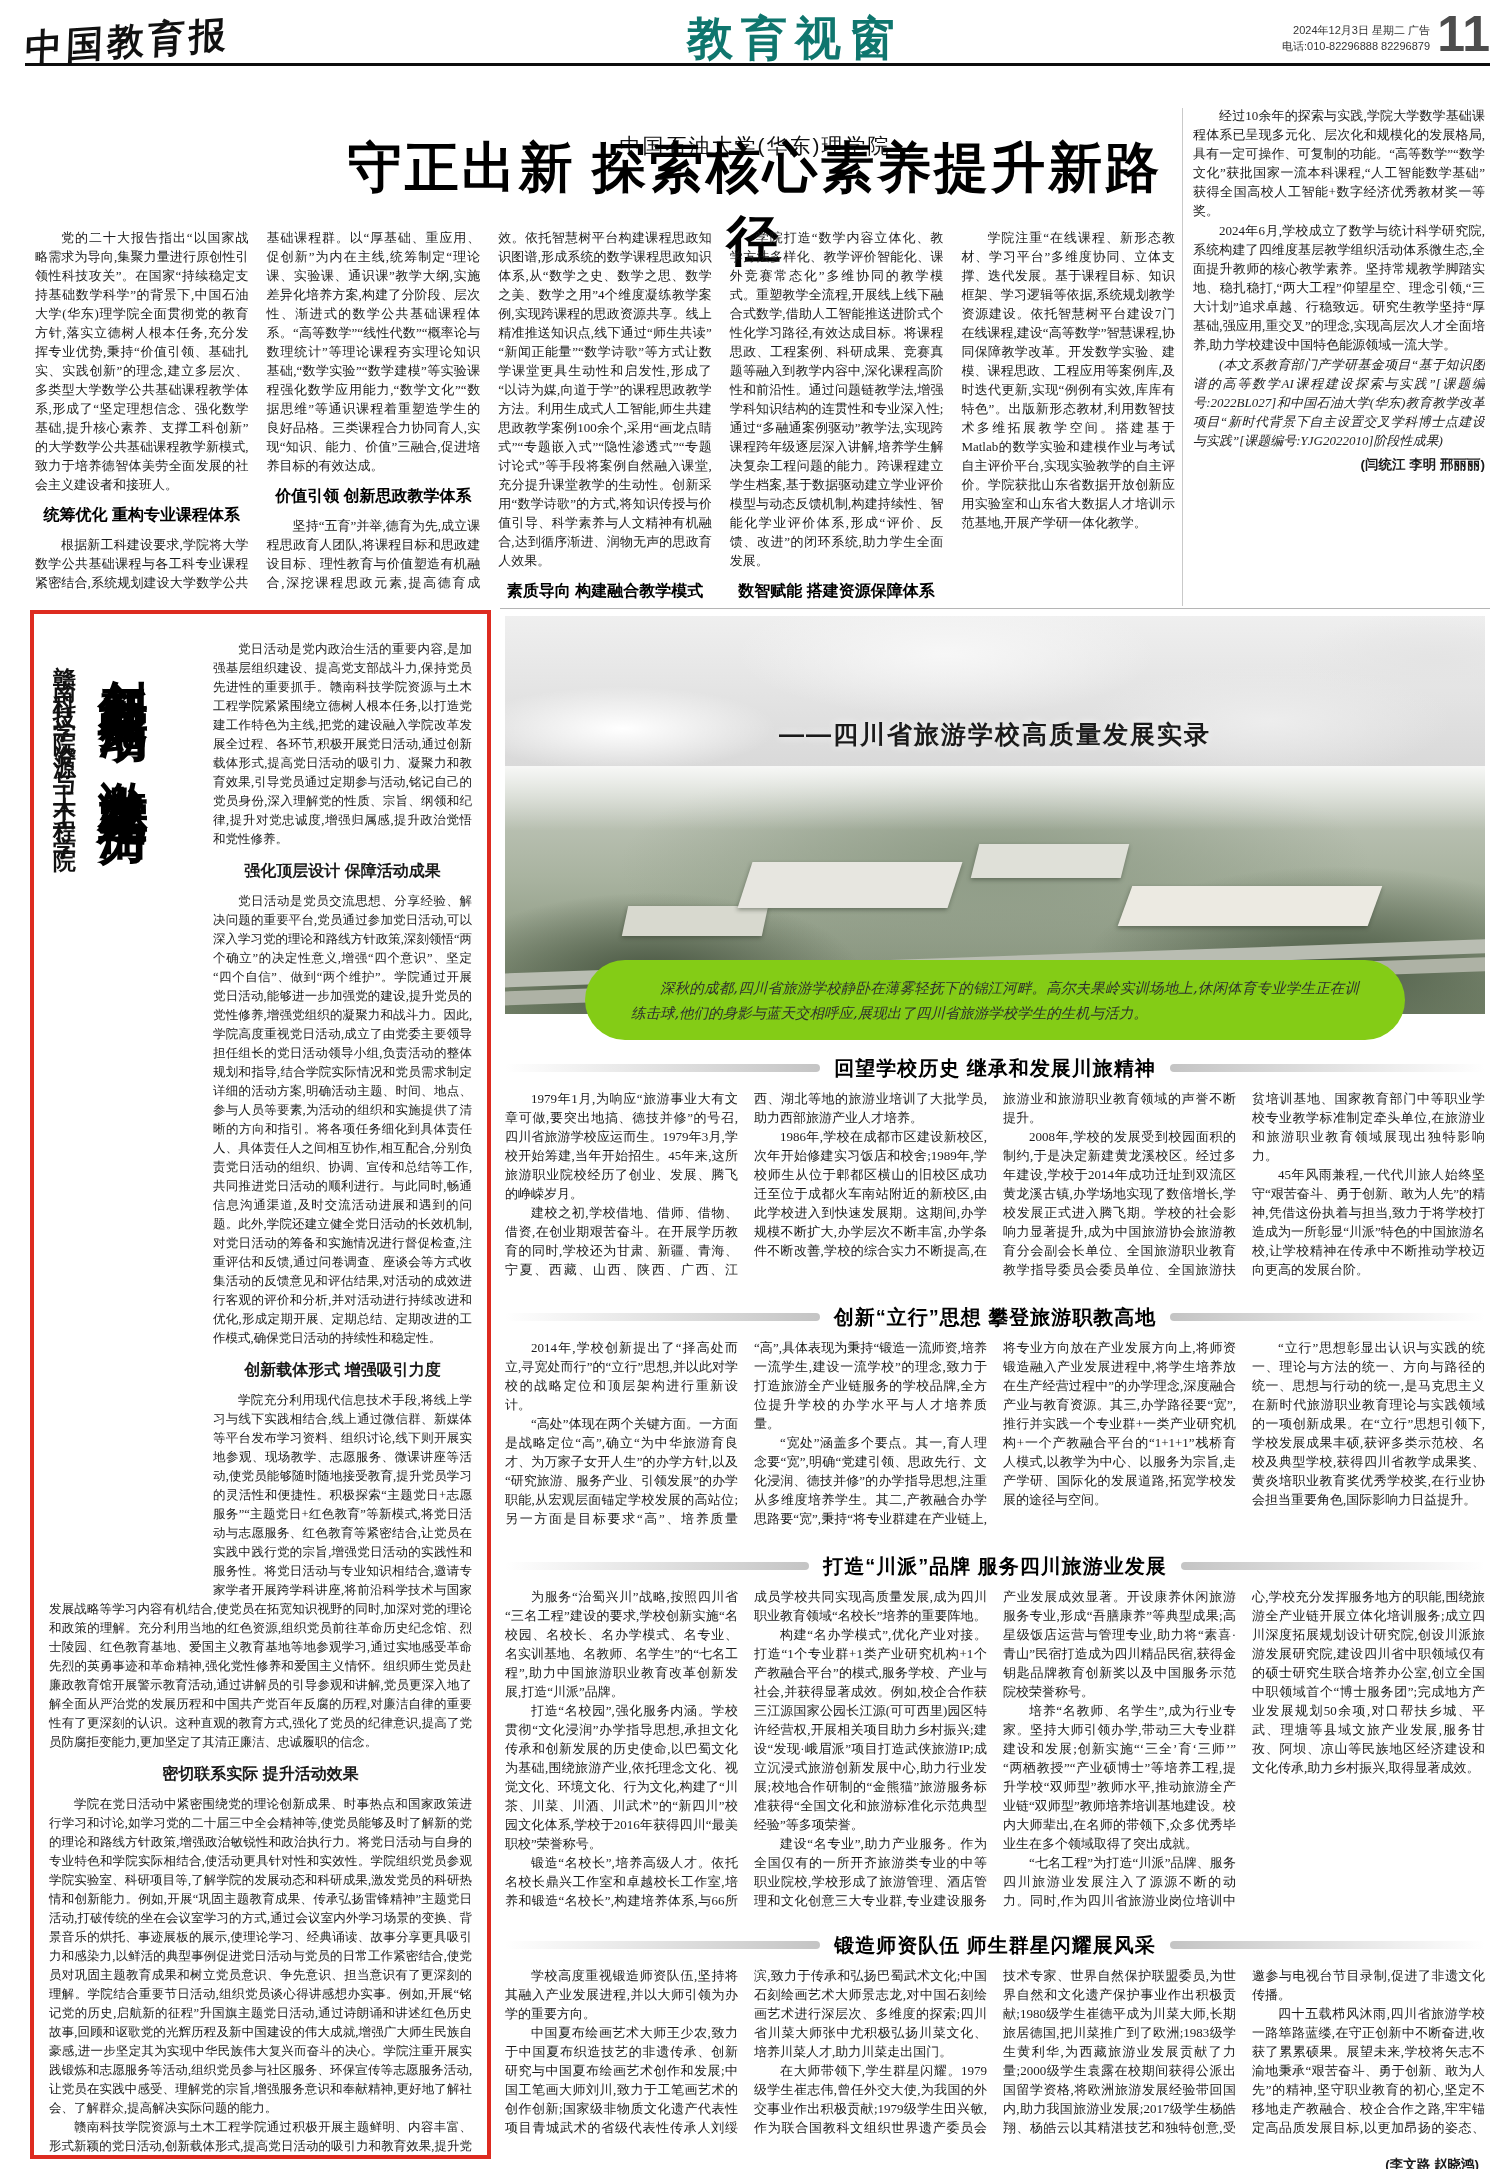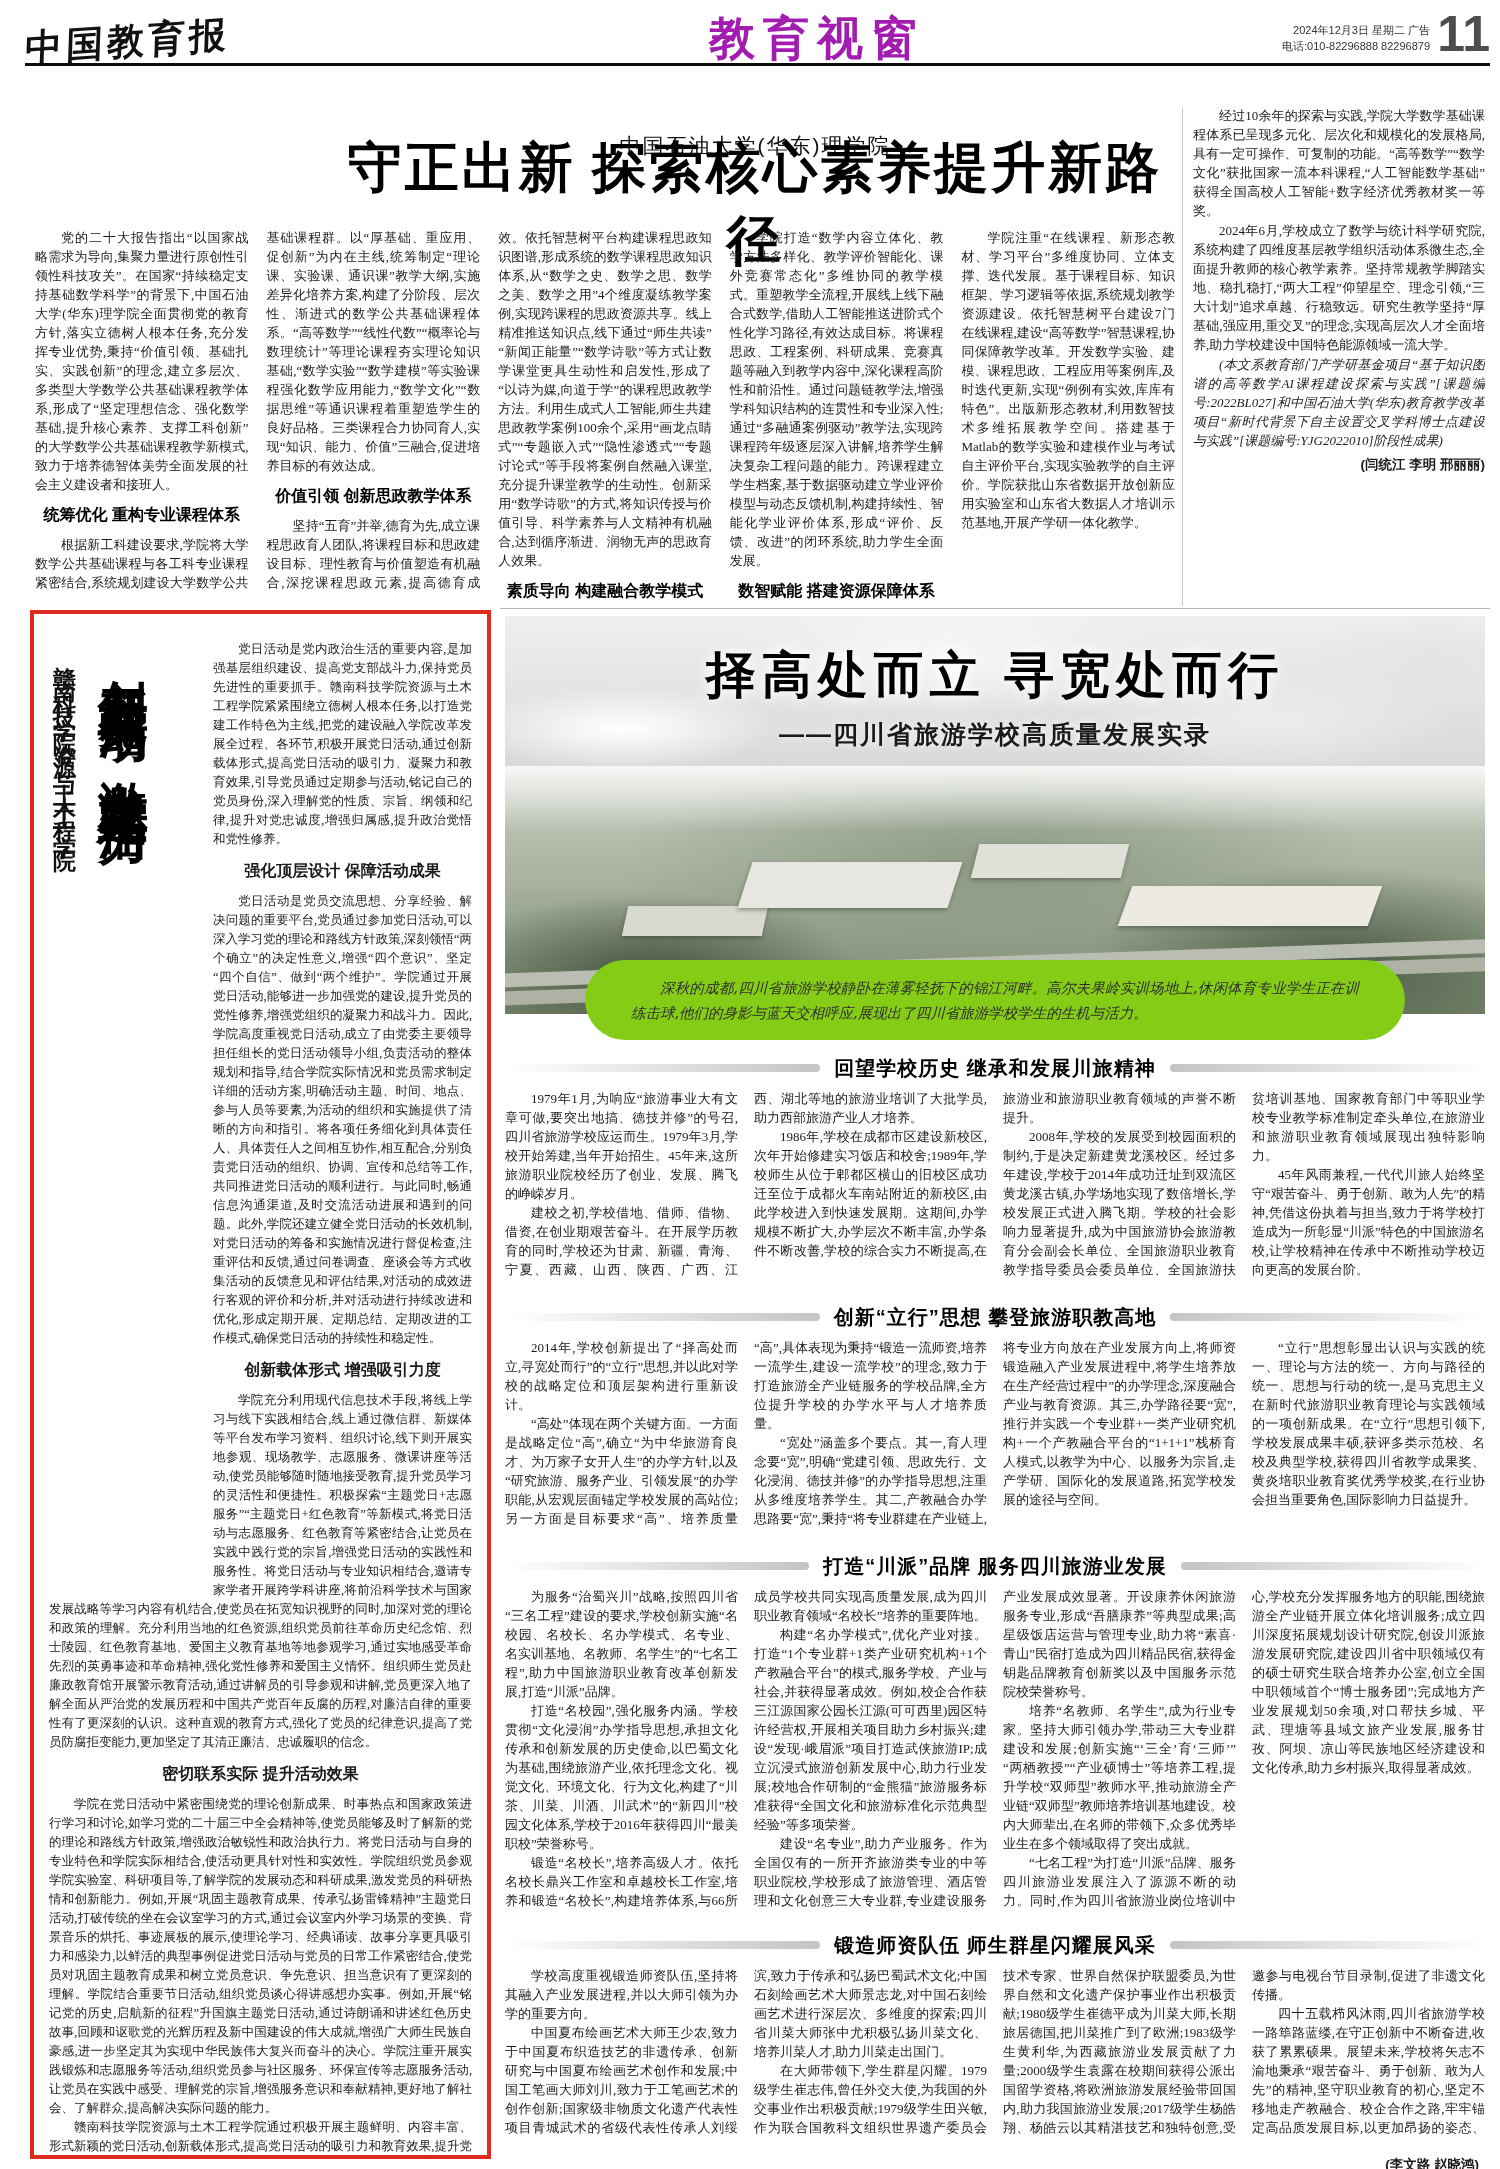--- a/index.html
+++ b/index.html
@@ -2,21 +2,21 @@
 <html lang="zh"><head>
 <meta charset="utf-8">
 <style>
   * { margin:0; padding:0; box-sizing:border-box; }
   html,body { background:#fff; }
   body { width:1500px; height:2169px; position:relative; font-family:"Liberation Serif","DejaVu Serif",serif; color:#1b1b1b; overflow:hidden; }
 
   
   .masthead { position:absolute; left:25px; top:6px; right:10px; height:56px; }
   .logo { position:absolute; left:0; top:10px; width:230px; font-family:"DejaVu Serif",serif; font-weight:bold; font-size:37px; letter-spacing:4px; transform:rotate(-4deg) skewX(-6deg); color:#111; }
-  .section-title { position:absolute; left:640px; top:2px; width:260px; text-align:right; font-family:"Liberation Sans","DejaVu Sans",sans-serif; font-weight:bold; font-size:46px; letter-spacing:8px; color:#a21caf; }
+  .section-title { position:absolute; left:640px; top:2px; width:260px; text-align:center; font-family:"Liberation Sans","DejaVu Sans",sans-serif; font-weight:bold; font-size:46px; letter-spacing:8px; color:#0f766e; }
   .mast-right { position:absolute; right:60px; top:16px; text-align:right; font-family:"Liberation Sans","DejaVu Sans",sans-serif; font-size:11px; color:#333; line-height:16px;margin-left:24px; }
   .page-num { position:absolute; right:0; top:0; font-family:"Liberation Sans","DejaVu Sans",sans-serif; font-weight:bold; font-size:50px; color:#4d4d4d; line-height:56px; }
   .mast-rule { position:absolute; left:25px; right:10px; top:63px; height:3px; background:#0d0d0d; }
 
   
   .btxt p { font-size:13px; line-height:19px; text-align:justify; text-indent:2em; }
   .subhead { font-family:"Liberation Sans","DejaVu Sans",sans-serif; font-weight:bold; font-size:16px; text-align:center; text-indent:0; margin:11px 0 9px 0; break-inside:avoid; color:#000; }
 
   
   .kicker { position:absolute; left:340px; top:100px; width:830px; text-align:center; font-family:"Liberation Sans","DejaVu Sans",sans-serif; font-size:21px; letter-spacing:2px; color:#111;margin-top:32px; }
@@ -122,21 +122,20 @@
   <p>党日活动是党员交流思想、分享经验、解决问题的重要平台,党员通过参加党日活动,可以深入学习党的理论和路线方针政策,深刻领悟“两个确立”的决定性意义,增强“四个意识”、坚定“四个自信”、做到“两个维护”。学院通过开展党日活动,能够进一步加强党的建设,提升党员的党性修养,增强党组织的凝聚力和战斗力。因此,学院高度重视党日活动,成立了由党委主要领导担任组长的党日活动领导小组,负责活动的整体规划和指导,结合学院实际情况和党员需求制定详细的活动方案,明确活动主题、时间、地点、参与人员等要素,为活动的组织和实施提供了清晰的方向和指引。将各项任务细化到具体责任人、具体责任人之间相互协作,相互配合,分别负责党日活动的组织、协调、宣传和总结等工作,共同推进党日活动的顺利进行。与此同时,畅通信息沟通渠道,及时交流活动进展和遇到的问题。此外,学院还建立健全党日活动的长效机制,对党日活动的筹备和实施情况进行督促检查,注重评估和反馈,通过问卷调查、座谈会等方式收集活动的反馈意见和评估结果,对活动的成效进行客观的评价和分析,并对活动进行持续改进和优化,形成定期开展、定期总结、定期改进的工作模式,确保党日活动的持续性和稳定性。</p>
   <div class="rb-sub">创新载体形式  增强吸引力度</div>
   <p>学院充分利用现代信息技术手段,将线上学习与线下实践相结合,线上通过微信群、新媒体等平台发布学习资料、组织讨论,线下则开展实地参观、现场教学、志愿服务、微课讲座等活动,使党员能够随时随地接受教育,提升党员学习的灵活性和便捷性。积极探索“主题党日+志愿服务”“主题党日+红色教育”等新模式,将党日活动与志愿服务、红色教育等紧密结合,让党员在实践中践行党的宗旨,增强党日活动的实践性和服务性。将党日活动与专业知识相结合,邀请专家学者开展跨学科讲座,将前沿科学技术与国家发展战略等学习内容有机结合,使党员在拓宽知识视野的同时,加深对党的理论和政策的理解。充分利用当地的红色资源,组织党员前往革命历史纪念馆、烈士陵园、红色教育基地、爱国主义教育基地等地参观学习,通过实地感受革命先烈的英勇事迹和革命精神,强化党性修养和爱国主义情怀。组织师生党员赴廉政教育馆开展警示教育活动,通过讲解员的引导参观和讲解,党员更深入地了解全面从严治党的发展历程和中国共产党百年反腐的历程,对廉洁自律的重要性有了更深刻的认识。这种直观的教育方式,强化了党员的纪律意识,提高了党员防腐拒变能力,更加坚定了其清正廉洁、忠诚履职的信念。</p>
   <div class="rb-sub">密切联系实际  提升活动效果</div>
   <p>学院在党日活动中紧密围绕党的理论创新成果、时事热点和国家政策进行学习和讨论,如学习党的二十届三中全会精神等,使党员能够及时了解新的党的理论和路线方针政策,增强政治敏锐性和政治执行力。将党日活动与自身的专业特色和学院实际相结合,使活动更具针对性和实效性。学院组织党员参观学院实验室、科研项目等,了解学院的发展动态和科研成果,激发党员的科研热情和创新能力。例如,开展“巩固主题教育成果、传承弘扬雷锋精神”主题党日活动,打破传统的坐在会议室学习的方式,通过会议室内外学习场景的变换、背景音乐的烘托、事迹展板的展示,使理论学习、经典诵读、故事分享更具吸引力和感染力,以鲜活的典型事例促进党日活动与党员的日常工作紧密结合,使党员对巩固主题教育成果和树立党员意识、争先意识、担当意识有了更深刻的理解。学院结合重要节日活动,组织党员谈心得讲感想办实事。例如,开展“铭记党的历史,启航新的征程”升国旗主题党日活动,通过诗朗诵和讲述红色历史故事,回顾和讴歌党的光辉历程及新中国建设的伟大成就,增强广大师生民族自豪感,进一步坚定其为实现中华民族伟大复兴而奋斗的决心。学院注重开展实践锻炼和志愿服务等活动,组织党员参与社区服务、环保宣传等志愿服务活动,让党员在实践中感受、理解党的宗旨,增强服务意识和奉献精神,更好地了解社会、了解群众,提高解决实际问题的能力。</p>
   <p><span>赣南科技学院资源与土木工程学院通过积极开展主题鲜明、内容丰富、形式新颖的党日活动,创新载体形式,提高党日活动的吸引力和教育效果,提升党员的政治素质和党性修养,推动党建工作的深入开展。未来,学院将继续不断提升党日活动的丰富性、实效性,使其更加贴近党员的实际需求,符合时代发展的要求。</span></p>
 </div>
 
 <div class="feature">
   <div class="banner">
-    <div class="f-title">择高处而立  寻宽处而行</div>
     <div class="f-sub">——四川省旅游学校高质量发展实录</div>
   </div>
   <div class="photo">
     <div class="bld b4"></div>
     <div class="bld b1"></div>
     <div class="bld b2"></div>
     <div class="bld b3"></div>
     <div class="road"></div>
   </div>
   <div class="caption">

